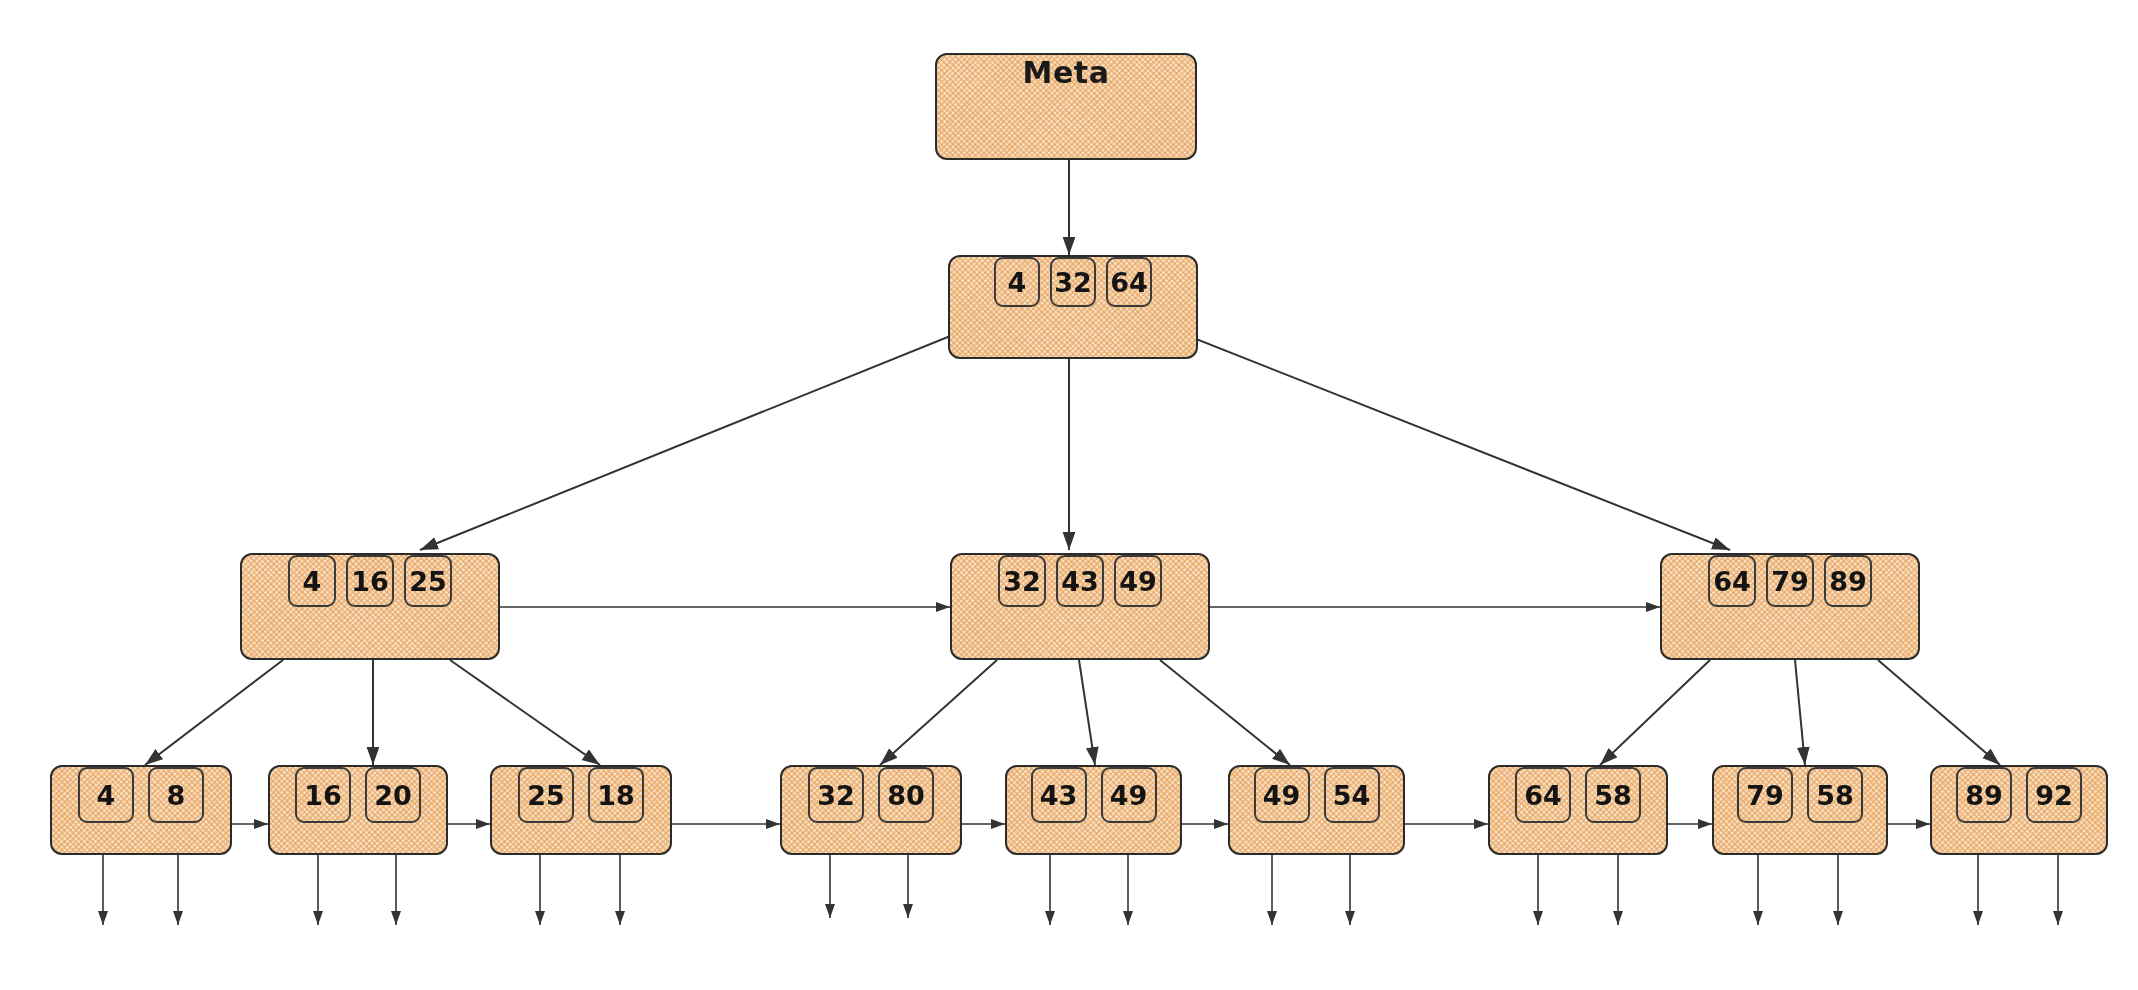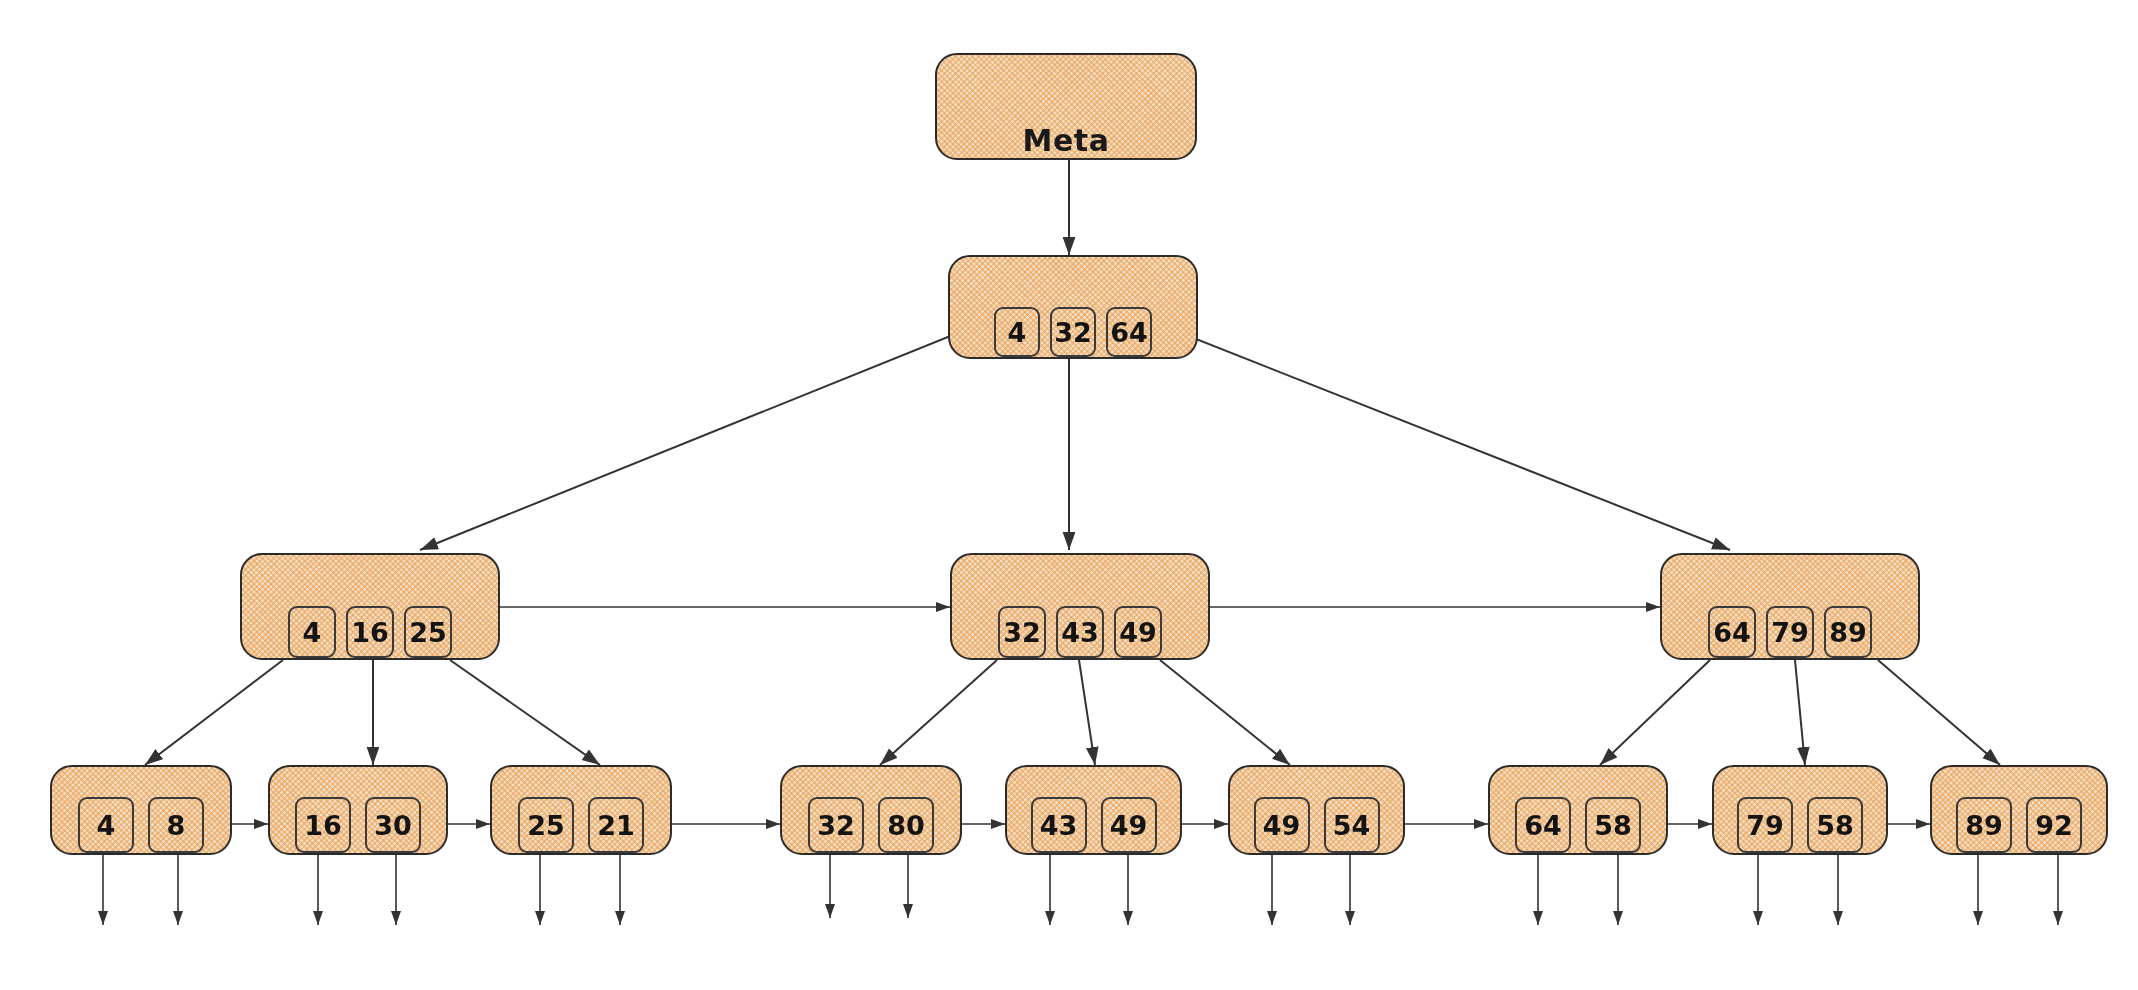--- a/index.html
+++ b/index.html
@@ -21,35 +21,35 @@
     position: absolute;
     top: 0; left: 0;
     width: 2138px;
     height: 990px;
     pointer-events: none;
   }
   .node {
     position: absolute;
     box-sizing: border-box;
     border: 2.5px solid #2b2b2b;
-    border-radius: 22px;
+    border-radius: 12px;
     background-color: #f6e2c8;
     background-image:
       repeating-linear-gradient(45deg,
         rgba(233,162,91,0.55) 0px,
         rgba(233,162,91,0.55) 2px,
         rgba(255,255,255,0.0) 2px,
         rgba(255,255,255,0.0) 4px),
       repeating-linear-gradient(-45deg,
         rgba(233,162,91,0.55) 0px,
         rgba(233,162,91,0.55) 2px,
         rgba(255,255,255,0.0) 2px,
         rgba(255,255,255,0.0) 4px);
     display: flex;
-    align-items: flex-end;
+    align-items: flex-start;
     justify-content: center;
     z-index: 3;
   }
   .node-meta {
     justify-content: center;
   }
   .meta-label {
     font-family: "DejaVu Sans", sans-serif;
     font-size: 30px;
     font-weight: 600;
@@ -195,28 +195,28 @@
   <div class="node node-leaf" style="left:50px; top:765px; width:182px; height:90px;">
     <div class="cells">
       <div class="cell">4</div>
       <div class="cell">8</div>
     </div>
   </div>
 
   <div class="node node-leaf" style="left:268px; top:765px; width:180px; height:90px;">
     <div class="cells">
       <div class="cell">16</div>
-      <div class="cell">30</div>
+      <div class="cell">20</div>
     </div>
   </div>
 
   <div class="node node-leaf" style="left:490px; top:765px; width:182px; height:90px;">
     <div class="cells">
       <div class="cell">25</div>
-      <div class="cell">21</div>
+      <div class="cell">18</div>
     </div>
   </div>
 
   <div class="node node-leaf" style="left:780px; top:765px; width:182px; height:90px;">
     <div class="cells">
       <div class="cell">32</div>
       <div class="cell">80</div>
     </div>
   </div>
 

